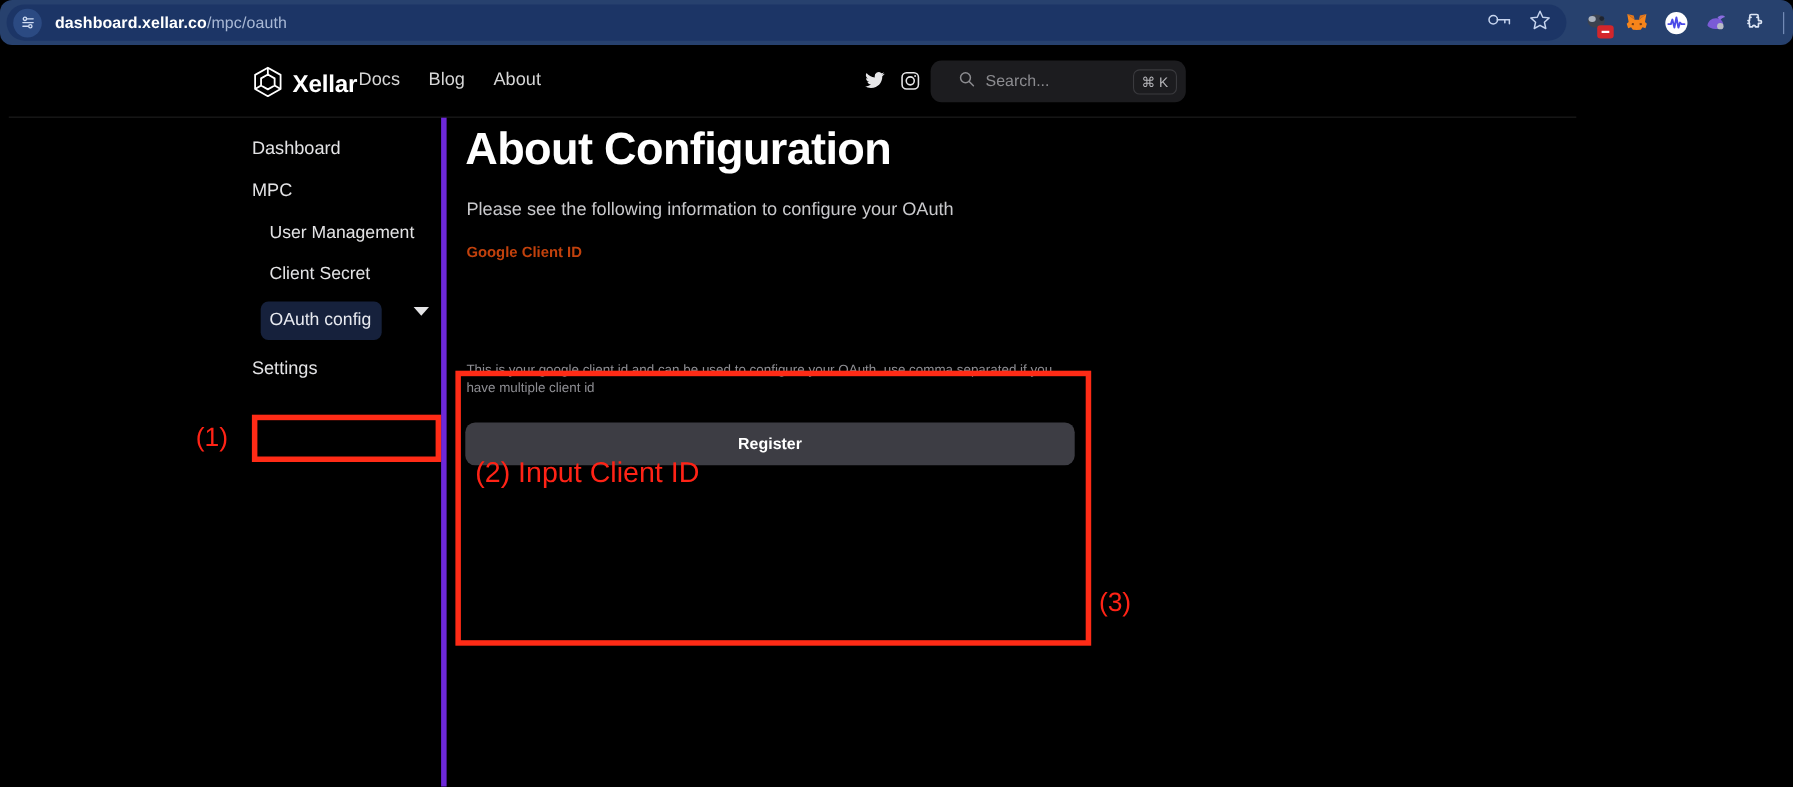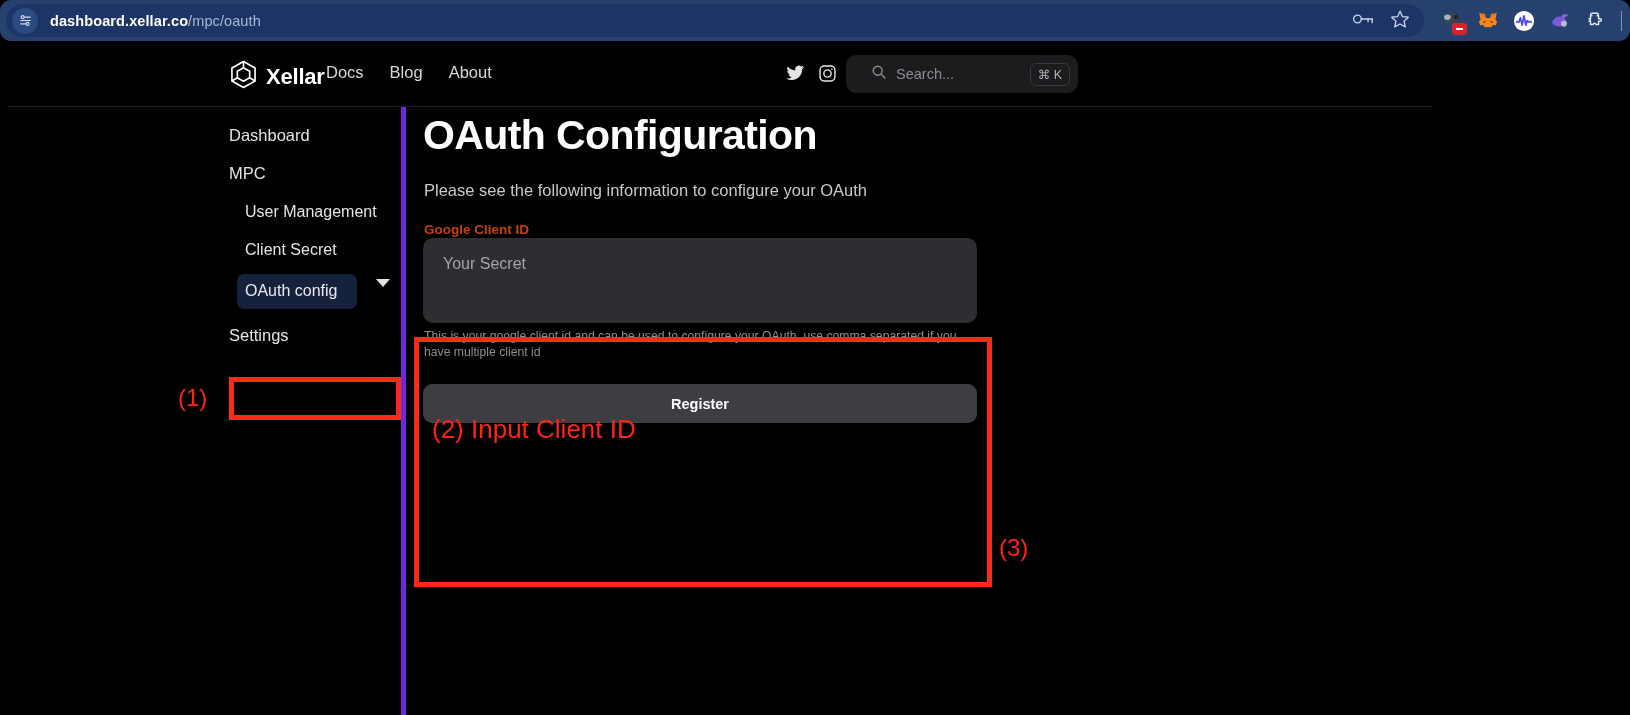--- a/index.html
+++ b/index.html
@@ -342,34 +342,31 @@
     <nav class="sidebar">
       <div class="side-item" style="left:221px; top:19px;">Dashboard</div>
 
       <div class="side-item" style="left:221px; top:57px;">MPC</div>
       <div class="caret"></div>
 
       <div class="side-item sub" style="left:237px; top:96px;">User Management</div>
 
       <div class="side-item sub" style="left:237px; top:134px;">Client Secret</div>
 
-      <div class="side-item sub active" style="left:229px; top:167px; padding:8px 19px 9px 8px;">OAuth config</div>
+      <div class="side-item sub active" style="left:229px; top:167px; padding:8px 9px 9px 8px;">OAuth config</div>
 
       <div class="side-item" style="left:221px; top:219px;">Settings</div>
     </nav>
 
     <main class="content">
-      <h1 class="page-title">OAuth Configuration</h1>
+      <h1 class="page-title">About Configuration</h1>
       <p class="page-sub">Please see the following information to configure your OAuth</p>
 
       <div class="form-label">Google Client ID</div>
 
-      <div class="secret-input">
-        <span class="secret-ph">Your Secret</span>
-      </div>
 
       <div class="helper">This is your google client id and can be used to configure your OAuth, use comma separated if you have multiple client id</div>
 
       <button class="register-btn">Register</button>
     </main>
 
     <div class="anno-box" id="anno-box-sidebar"></div>
     <div class="anno-box" id="anno-box-form"></div>
     <div class="anno-label" id="anno-1">(1)</div>
     <div id="anno-2">(2) Input Client ID</div>

